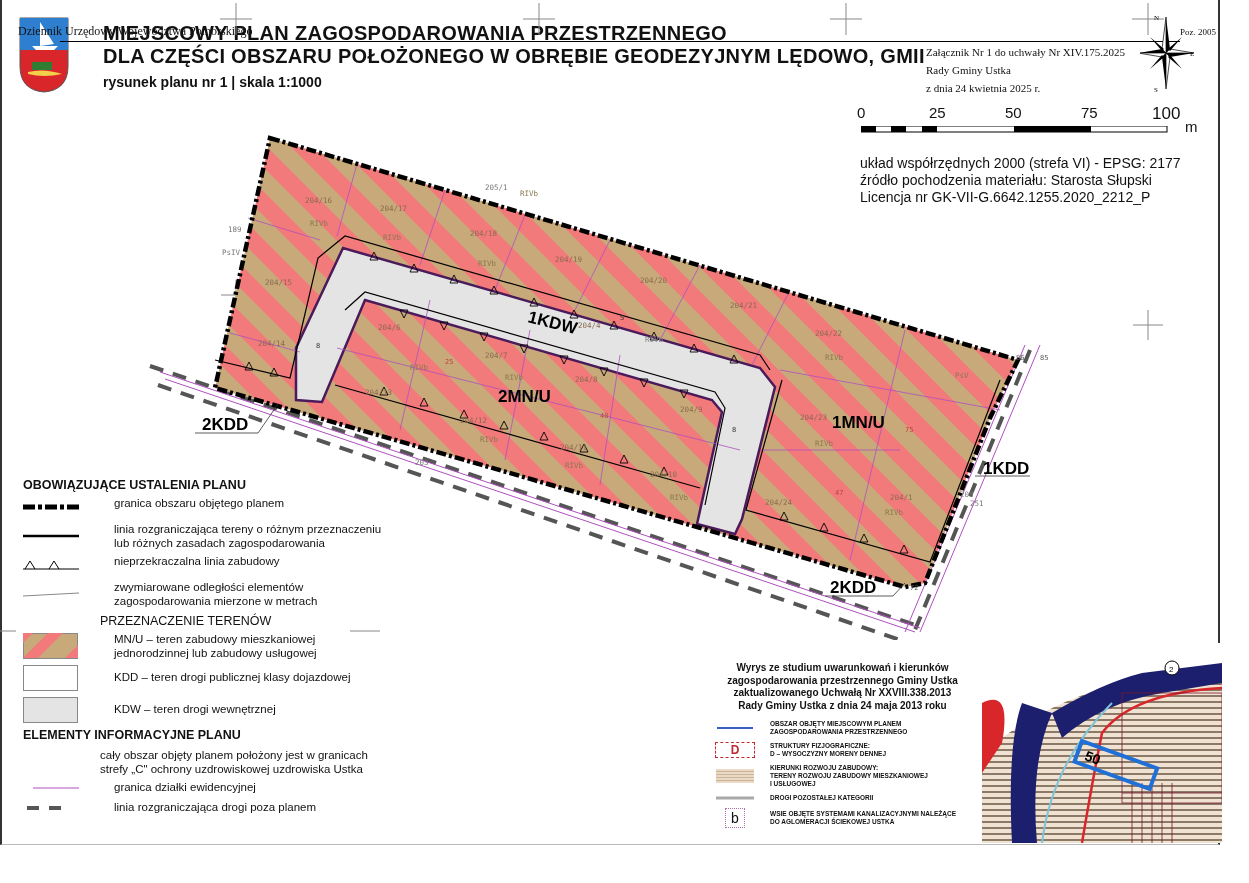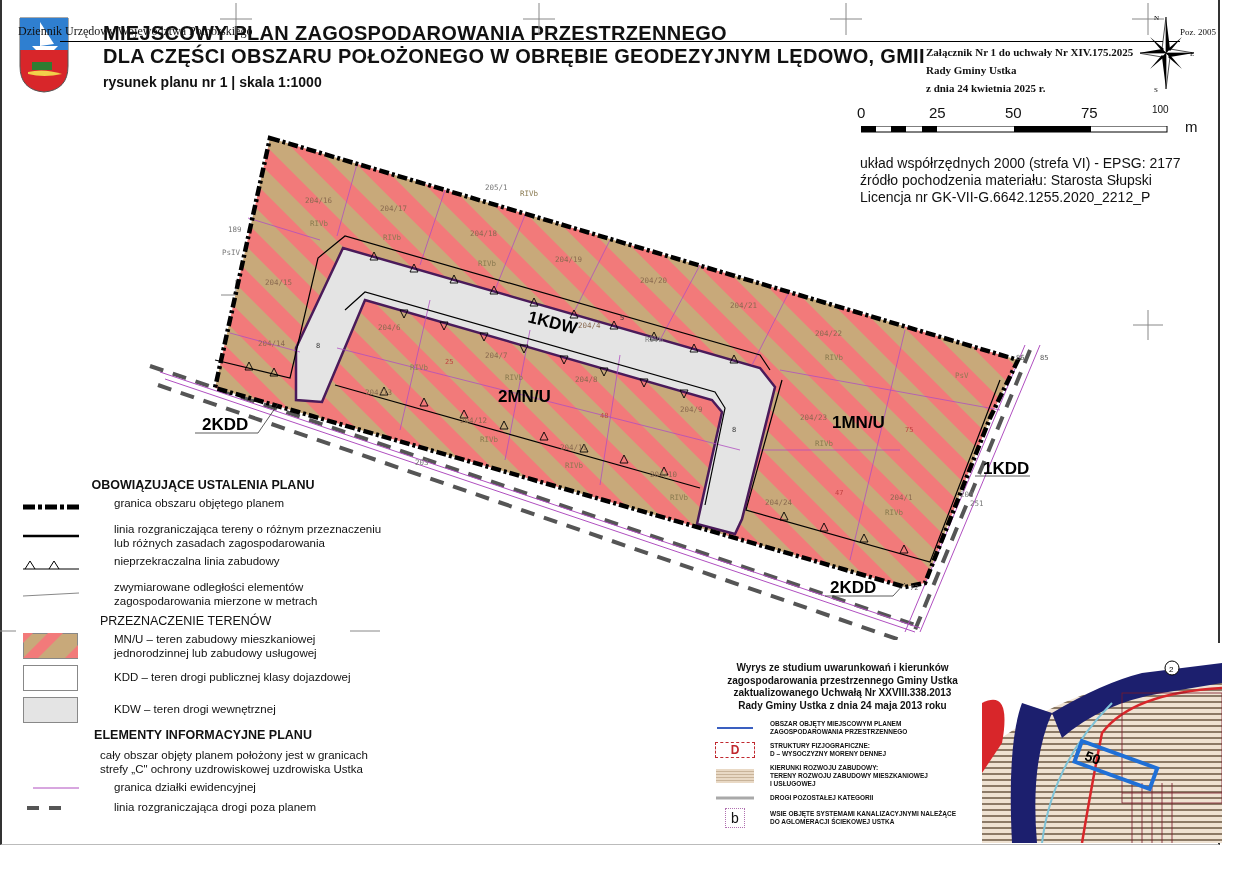--- a/index.html
+++ b/index.html
@@ -6,24 +6,24 @@
   body{width:1249px;height:883px;position:relative;overflow:hidden;font-family:"Liberation Sans",sans-serif;color:#111;}
   .frame{position:absolute;left:0;top:0;width:1220px;height:845px;border-left:2px solid #333;border-right:2px solid #333;border-bottom:1px solid #bbb;box-sizing:border-box;}
   .abs{position:absolute;}
   .serif{font-family:"Liberation Serif",serif;}
   .t1{left:103px;top:22px;font-size:20px;font-weight:bold;letter-spacing:0.3px;white-space:nowrap;}
   .t2{left:103px;top:45px;font-size:20px;font-weight:bold;letter-spacing:0.3px;white-space:nowrap;}
   .t3{left:103px;top:74px;font-size:14px;font-weight:bold;white-space:nowrap;}
   .hline{position:absolute;height:1px;background:#000;}
   .gazette{left:18px;top:24px;font-size:12px;white-space:nowrap;}
   .poz{left:1180px;top:27px;font-size:9px;}
-  .zal{left:926px;top:43px;font-size:11px;line-height:18px;white-space:nowrap;font-weight:bold;}
+  .zal{left:926px;top:43px;font-size:11px;line-height:18px;white-space:nowrap;}
   .info{left:860px;top:155px;font-size:14px;line-height:17px;white-space:nowrap;}
   .legend{left:23px;top:478px;width:360px;font-size:11px;}
-  .lg-h{font-weight:bold;font-size:12.5px;text-align:center;}
+  .lg-h{font-weight:bold;font-size:12.5px;}
   .lg-sub{font-size:12.5px;margin-left:77px;}
   .lg-row{display:flex;align-items:flex-start;margin:4px 0;gap:14px;}
   .lg-sym{width:72px;flex:0 0 72px;height:22px;display:flex;align-items:center;margin-right:5px;}
   .lg-txt{line-height:14px;font-size:11.5px;}
   .swatch{width:55px;height:26px;border:1px solid #888;box-sizing:border-box;}
   .study{left:700px;top:662px;width:285px;}
   .study-title{text-align:center;font-weight:bold;font-size:10px;line-height:12.5px;}
   .st-row{display:flex;align-items:center;margin-top:6px;}
   .st-sym{width:70px;flex:0 0 70px;display:flex;justify-content:center;}
   .st-txt{font-size:6.5px;font-weight:bold;line-height:8px;}
@@ -92,21 +92,21 @@
   <text x="14" y="8" font-size="7" font-family="Liberation Serif, serif">N</text>
   <text x="50" y="44" font-size="7" font-family="Liberation Serif, serif">E</text>
   <text x="14" y="80" font-size="7" font-family="Liberation Serif, serif">S</text>
 </svg>
 
 <div class="abs" style="left:857px;top:104px;width:340px;height:32px;">
   <span class="abs" style="left:0;top:0;font-size:15px;">0</span>
   <span class="abs" style="left:72px;top:0;font-size:15px;">25</span>
   <span class="abs" style="left:148px;top:0;font-size:15px;">50</span>
   <span class="abs" style="left:224px;top:0;font-size:15px;">75</span>
-  <span class="abs" style="left:295px;top:0;font-size:10px;">100</span>
+  <span class="abs" style="left:295px;top:0;font-size:17px;">100</span>
   <span class="abs" style="left:328px;top:14px;font-size:15px;">m</span>
   <svg class="abs" style="left:4px;top:22px" width="310" height="8">
     <rect x="0" y="0" width="306" height="6" fill="#fff" stroke="#000" stroke-width="1"></rect>
     <rect x="0" y="0" width="15" height="6" fill="#000"></rect>
     <rect x="30" y="0" width="15" height="6" fill="#000"></rect>
     <rect x="61" y="0" width="15" height="6" fill="#000"></rect>
     <rect x="153" y="0" width="77" height="6" fill="#000"></rect>
   </svg>
 </div>
 

